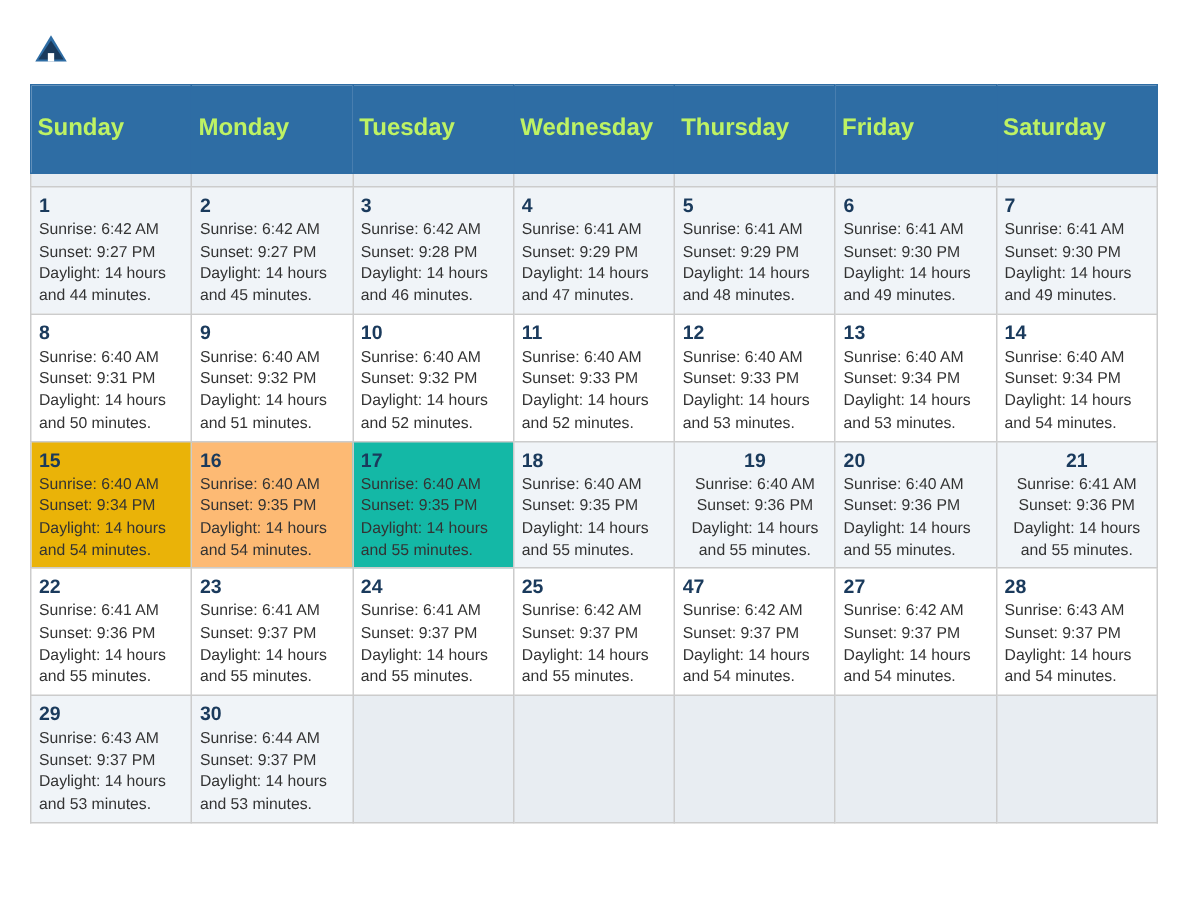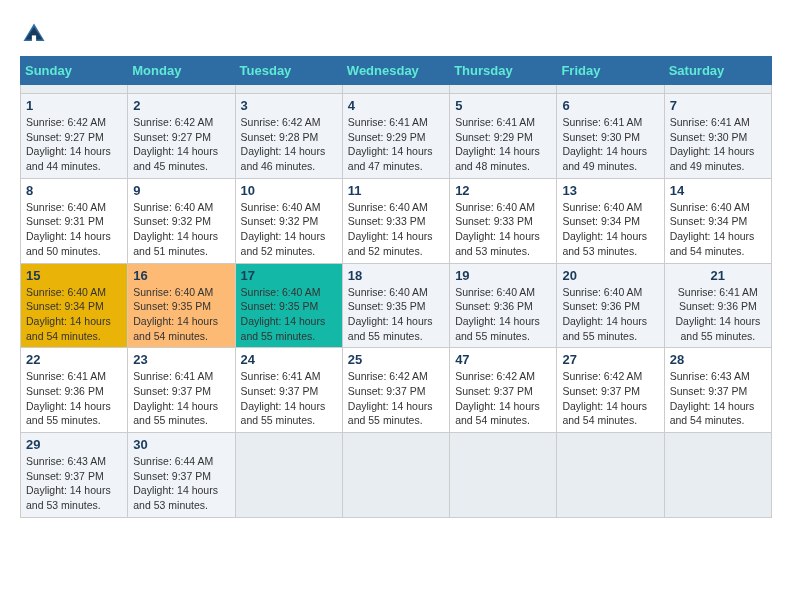--- a/index.html
+++ b/index.html
@@ -37,23 +37,23 @@
       font-size: 14px;
       color: #333;
     }
     .calendar {
       width: 100%;
       border-collapse: collapse;
       font-size: 11px;
     }
     .calendar th {
       background: #2e6da4;
-      color: #5eead4;
-      padding: 6px 4px;
-      font-size: 13px;
+      color: #bef264;
+      padding: 20px 4px;
+      font-size: 16px;
       font-weight: bold;
       text-align: left;
       border: 1px solid #2e6da4;
     }
     .calendar td {
       border: 1px solid #ccc;
       vertical-align: top;
       padding: 4px 5px;
       width: calc(100% / 7);
       min-height: 80px;
@@ -226,21 +226,21 @@
         <div class="day-info">
           Sunrise: 6:40 AM<br>Sunset: 9:35 PM<br>Daylight: 14 hours and 55 minutes.
         </div>
       </td>
         <td style="background: rgb(240, 244, 248); margin-left: 48px;">
         <div class="day-number">18</div>
         <div class="day-info">
           Sunrise: 6:40 AM<br>Sunset: 9:35 PM<br>Daylight: 14 hours and 55 minutes.
         </div>
       </td>
-        <td style="background: rgb(240, 244, 248);">
+        <td style="background: rgb(240, 244, 248); text-align: center;">
         <div class="day-number">19</div>
         <div class="day-info">
           Sunrise: 6:40 AM<br>Sunset: 9:36 PM<br>Daylight: 14 hours and 55 minutes.
         </div>
       </td>
         <td style="background: rgb(240, 244, 248);">
         <div class="day-number">20</div>
         <div class="day-info">
           Sunrise: 6:40 AM<br>Sunset: 9:36 PM<br>Daylight: 14 hours and 55 minutes.
         </div>

